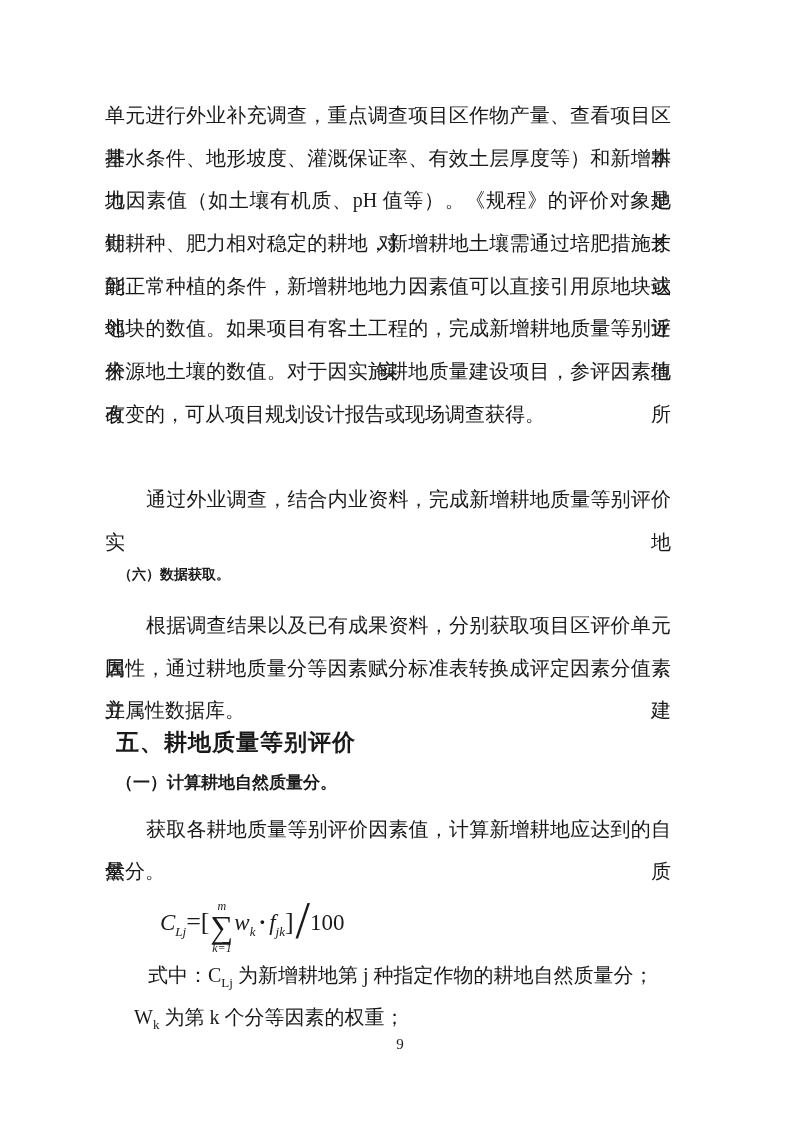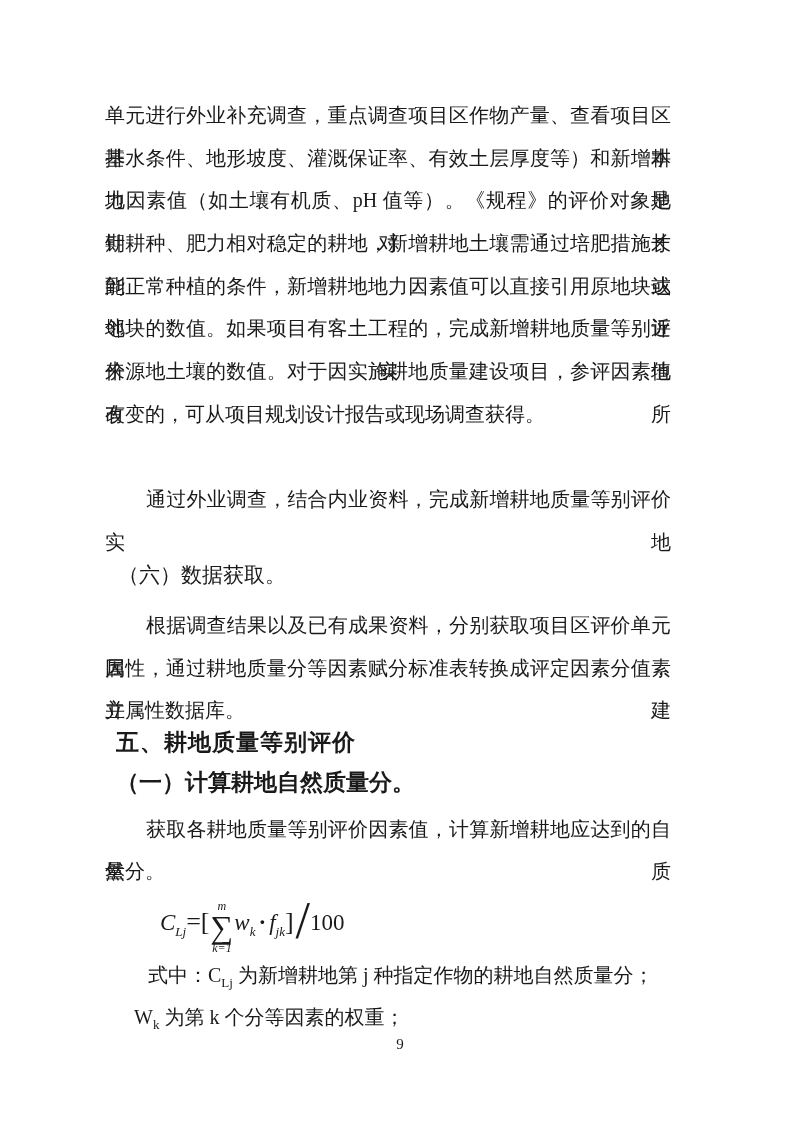--- a/index.html
+++ b/index.html
@@ -15,30 +15,30 @@
   }
   .line.flush{text-align:left;text-align-last:left;}
   .line.indent{text-indent:2.05em;}
   #p1{top:94px;}
   #p2{top:478px;}
   #p3{top:604px;}
   #p4{top:808px;}
   #p4 .line{height:42px;line-height:42px;}
   .h-six{
     position:absolute;left:118px;top:554px;width:566px;
-    height:42.7px;line-height:42.7px;font-size:21px;font-weight:normal;
+    height:42.7px;line-height:42.7px;font-size:14px;font-weight:bold;
   }
   .h-five{
     position:absolute;left:116px;top:722px;width:566px;
     height:42.7px;line-height:42.7px;font-size:23px;font-weight:bold;
     letter-spacing:1px;
   }
   .h-five-sub{
     position:absolute;left:116px;top:762px;width:566px;
-    height:42.7px;line-height:42.7px;font-size:23px;font-weight:bold;
+    height:42.7px;line-height:42.7px;font-size:17px;font-weight:bold;
   }
   
   #formula{
     position:absolute;left:160px;top:886px;height:72px;line-height:72px;
     font-size:23px;font-style:italic;white-space:nowrap;
   }
   #formula .rm{font-style:normal;}
   #formula sub{font-size:13px;font-style:italic;line-height:0;}
   .mbrack{font-style:normal;font-size:26px;}
   .sumstack{

